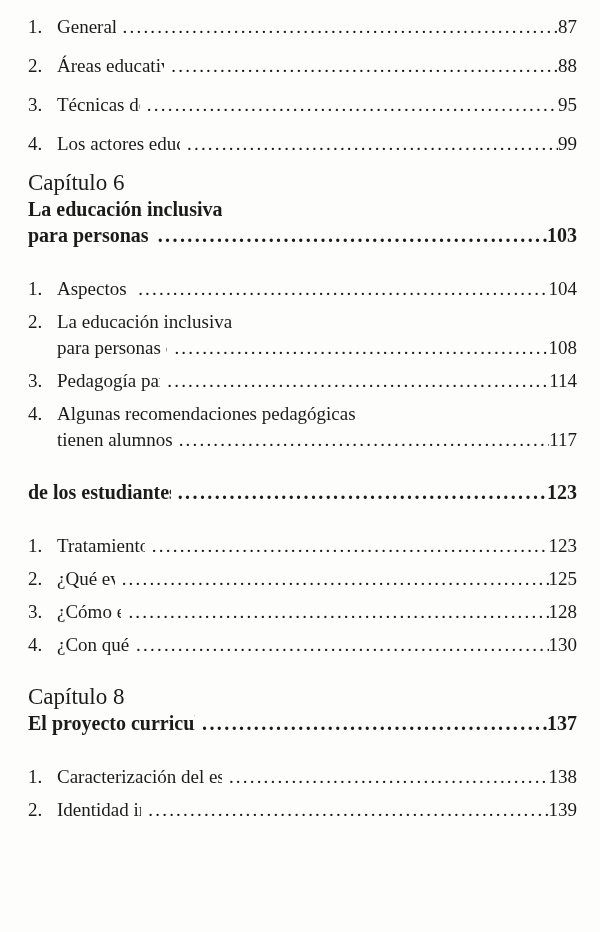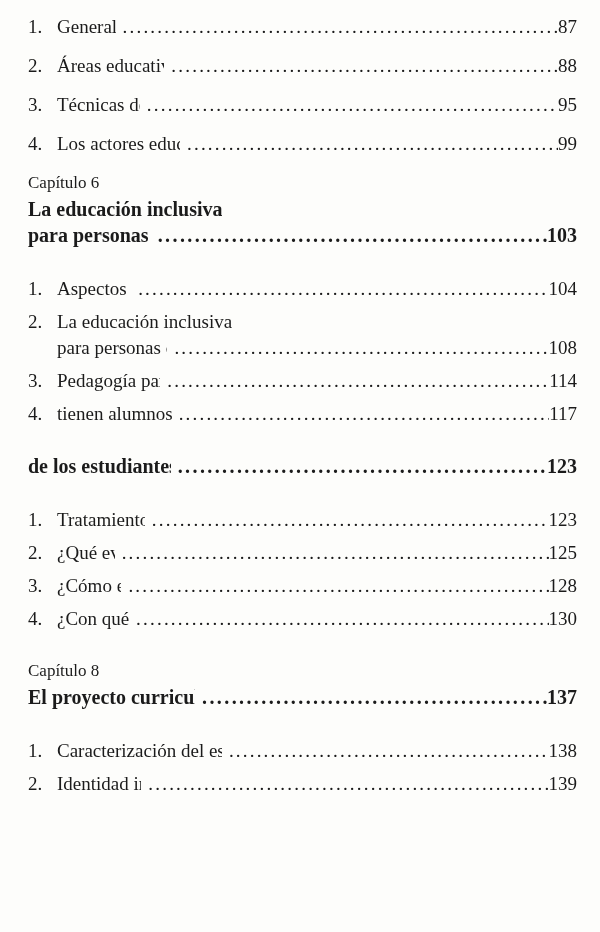--- a/index.html
+++ b/index.html
@@ -31,21 +31,21 @@
     padding: 0 5px 0 7px;
   }
   .dots::after {
     content: "...................................................................................................................";
     letter-spacing: 2.2px;
   }
   .page-num { flex: 0 0 auto; text-align: center; }
   
   .chapter { margin-top: 26px; margin-bottom: 28px; }
   .chapter.first { margin-top: 2px; }
-  .chap-label { line-height: 26px; font-size: 17px; }
+  .chap-label { line-height: 26px; font-size: 23px; }
   .chap-line {
     display: flex; align-items: baseline;
     font-weight: bold; font-size: 20px; line-height: 26px;
   }
   .chap-line .dots::after { letter-spacing: 2.4px; }
 </style>
 </head>
 <body>
 
 <div class="page">
@@ -143,20 +143,23 @@
           <span class="dots"></span>
           <span class="page-num">114</span>
         </div>
       </div>
     </div>
 
     <div class="toc-item ch">
       <span class="num">4.</span>
       <div class="entry-body">
         <div class="entry-line">
+          <span class="txt">Algunas recomendaciones pedagógicas</span>
+        </div>
+        <div class="entry-line">
           <span class="txt">tienen alumnos con discapacidad</span>
           <span class="dots"></span>
           <span class="page-num">117</span>
         </div>
       </div>
     </div>
   </div>
 
   <div class="chapter">
     <div class="chap-line">

